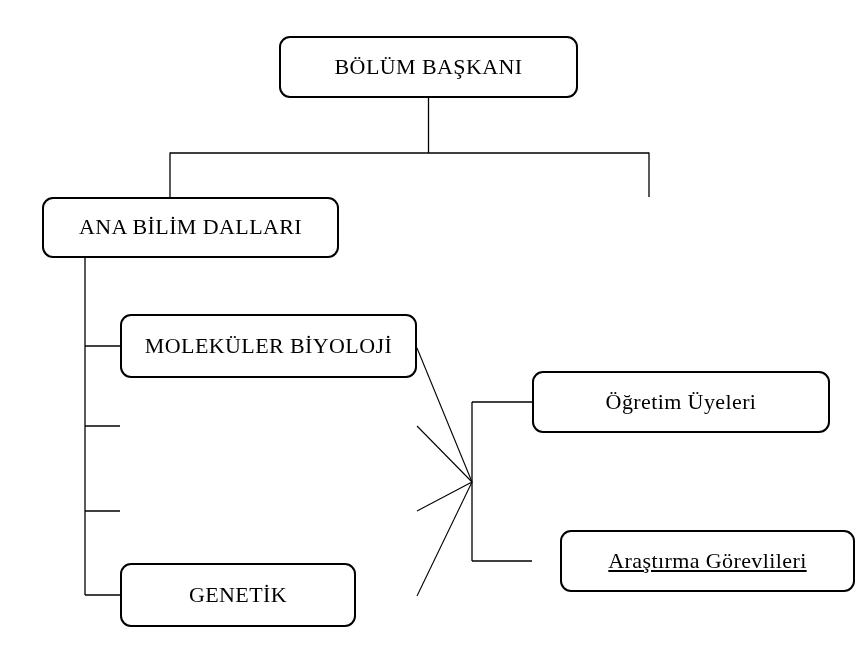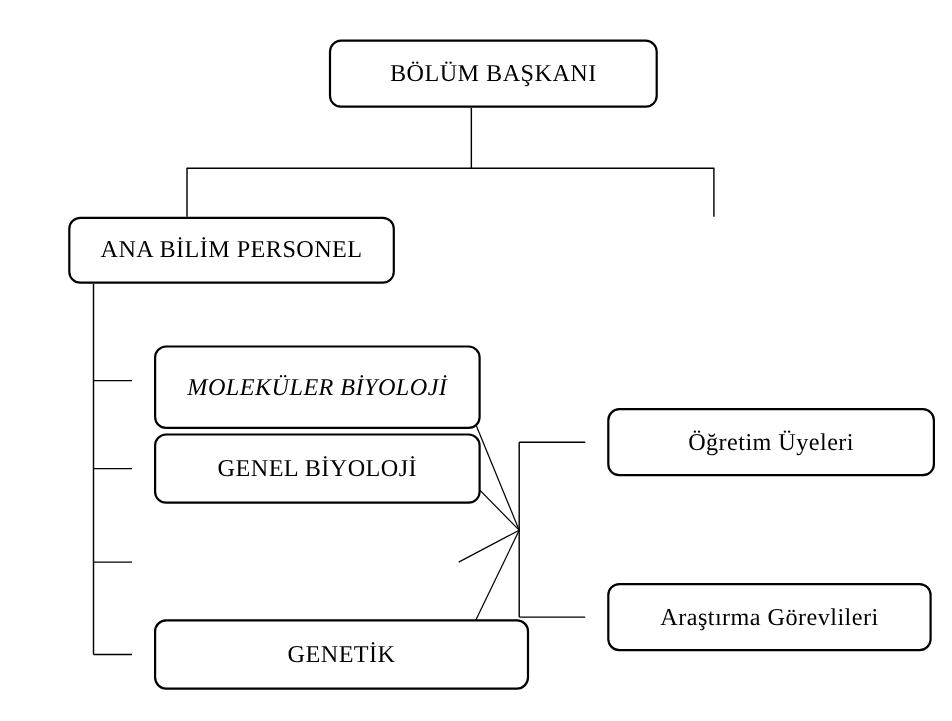--- a/index.html
+++ b/index.html
@@ -30,32 +30,31 @@
     justify-content: center;
     text-align: center;
     background: #ffffff;
     border: 2px solid #000000;
     border-radius: 11px;
     font-size: 22px;
     letter-spacing: 0.4px;
     color: #000000;
     line-height: 1.1;
     padding: 2px 6px;
-    margin-left: 20px;
   }
   
   .n-root      { left: 279px; top: 36px;  width: 299px; height: 62px; }
   .n-ana       { left: 42px;  top: 197px; width: 297px; height: 61px; }
   .n-idari     { left: 518px; top: 197px; width: 296px; height: 61px; }
-  .n-mol       { left: 120px; top: 314px; width: 297px; height: 76px; font-style: italic; }
+  .n-mol       { left: 120px; top: 314px; width: 297px; height: 64px; }
   .n-genelbio  { left: 120px; top: 394px; width: 297px; height: 64px; }
   .n-biyotek   { left: 120px; top: 479px; width: 297px; height: 64px; }
-  .n-genetik   { left: 120px; top: 563px; width: 341px; height: 64px; }
+  .n-genetik   { left: 120px; top: 563px; width: 236px; height: 64px; }
   .n-ogretim   { left: 532px; top: 371px; width: 298px; height: 62px; }
-  .n-arastirma { left: 532px; top: 530px; width: 295px; height: 62px; }
+  .n-arastirma { left: 560px; top: 530px; width: 295px; height: 62px; text-decoration: underline; }
 </style>
 </head>
 <body>
 
 <div class="canvas">
 
   <svg class="connectors" width="865" height="655" viewBox="0 0 865 655" aria-hidden="true">
     <g stroke="#000000" stroke-width="1.3" fill="none">
 
       <line x1="428.5" y1="98" x2="428.5" y2="153"></line>
@@ -79,26 +78,25 @@
     <g stroke="#000000" stroke-width="1.3" fill="none">
 
       <line x1="472" y1="402" x2="472" y2="561"></line>
       <line x1="472" y1="402" x2="532" y2="402"></line>
       <line x1="472" y1="561" x2="532" y2="561"></line>
     </g>
   </svg>
 
   <div class="node n-root">BÖLÜM BAŞKANI</div>
 
-  <div class="node n-ana">ANA BİLİM PERSONEL</div>
+  <div class="node n-ana">ANA BİLİM DALLARI</div>
 
 
   <div class="node n-mol">MOLEKÜLER BİYOLOJİ</div>
 
-  <div class="node n-genelbio">GENEL BİYOLOJİ</div>
 
 
   <div class="node n-genetik">GENETİK</div>
 
   <div class="node n-ogretim">Öğretim Üyeleri</div>
 
   <div class="node n-arastirma">Araştırma Görevlileri</div>
 
 </div>
 

